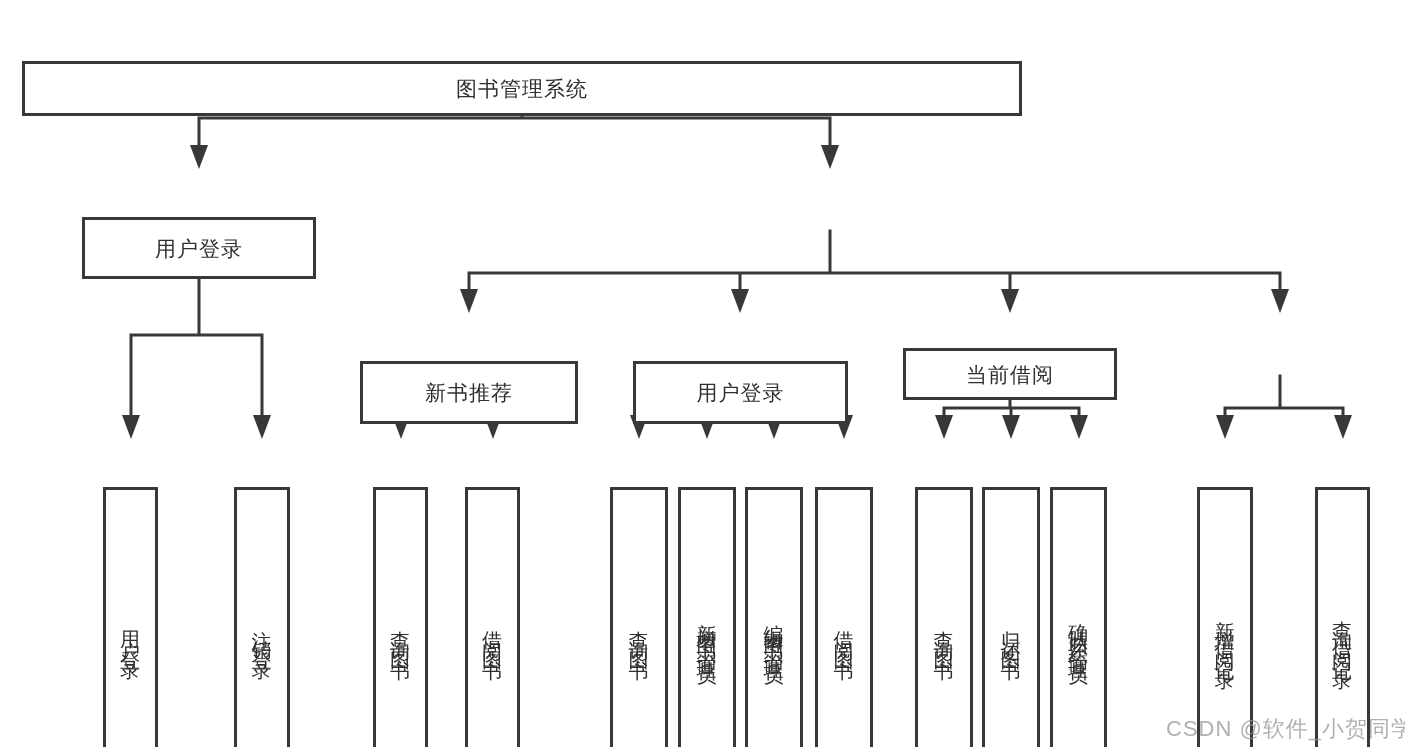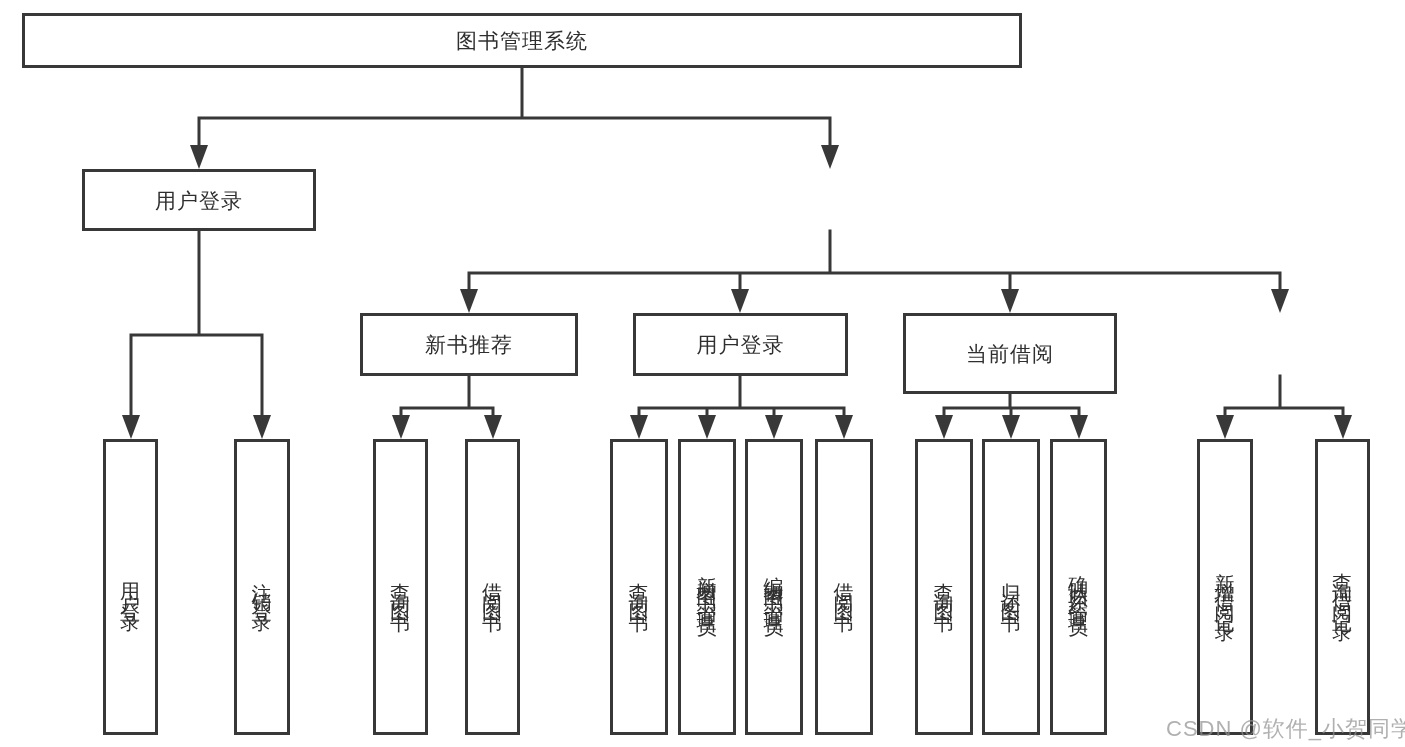--- a/index.html
+++ b/index.html
@@ -19,20 +19,21 @@
   .node {
     position: absolute;
     box-sizing: border-box;
     background: #ffffff;
     border: 3px solid #383838;
     color: #2f2f2f;
     display: flex;
     align-items: center;
     justify-content: center;
     text-align: center;
+    margin-top: 48px;
   }
   .h-node {
     font-size: 21px;
     letter-spacing: 1px;
     line-height: 1;
   }
   .v-node {
     writing-mode: vertical-rl;
     text-orientation: mixed;
     font-size: 20px;
@@ -86,21 +87,21 @@
       <polygon points="1334,415 1352,415 1343,439"></polygon>
     </g>
   </svg>
 
   <div class="node h-node" style="left:22px;top:13px;width:1000px;height:55px">图书管理系统</div>
 
   <div class="node h-node" style="left:82px;top:169px;width:234px;height:62px">用户登录</div>
 
   <div class="node h-node" style="left:360px;top:313px;width:218px;height:63px">新书推荐</div>
   <div class="node h-node" style="left:633px;top:313px;width:215px;height:63px">用户登录</div>
-  <div class="node h-node" style="left:903px;top:313px;width:214px;height:81px">当前借阅</div>
+  <div class="node h-node" style="left:903px;top:300px;width:214px;height:52px">当前借阅</div>
 
   <div class="node v-node" style="left:103px;top:439px;width:55px;height:296px">用户登录</div>
   <div class="node v-node" style="left:234px;top:439px;width:56px;height:296px">注销登录</div>
 
   <div class="node v-node" style="left:373px;top:439px;width:55px;height:296px">查询图书</div>
   <div class="node v-node" style="left:465px;top:439px;width:55px;height:296px">借阅图书</div>
 
   <div class="node v-node" style="left:610px;top:439px;width:58px;height:296px">查询图书</div>
   <div class="node v-node v-long" style="left:678px;top:439px;width:58px;height:296px">新增图书（管理员）</div>
   <div class="node v-node v-long" style="left:745px;top:439px;width:58px;height:296px">编辑图书（管理员）</div>

